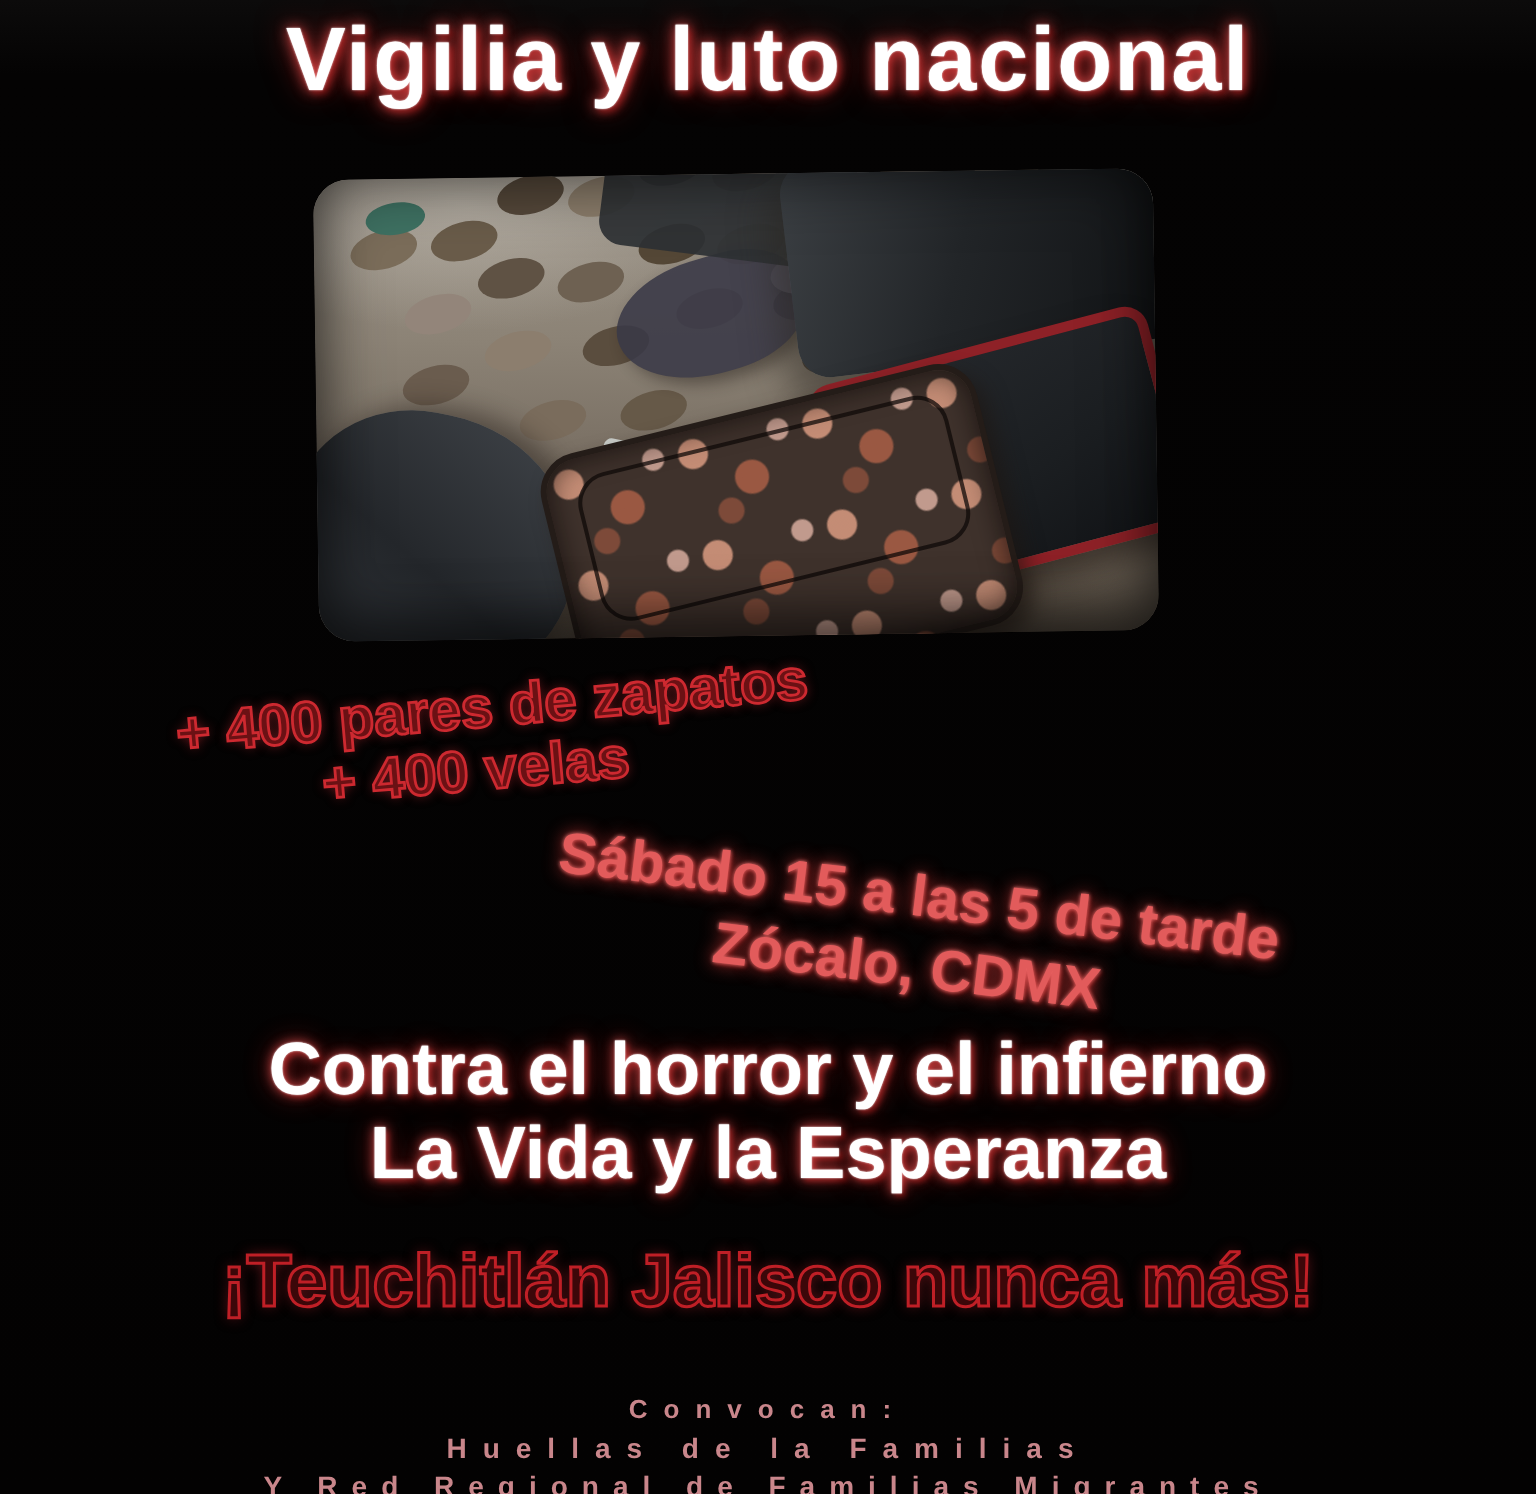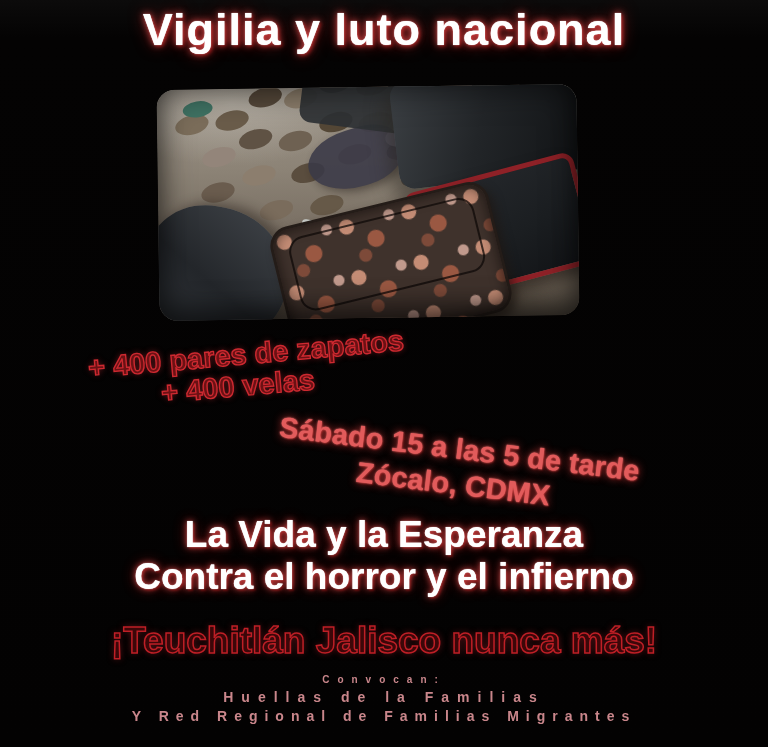--- a/index.html
+++ b/index.html
@@ -90,21 +90,21 @@
     text-shadow:0 0 1px #fff,0 0 6px rgba(255,90,90,.85),0 0 14px rgba(255,40,40,.45),2px 2px 2px rgba(60,0,0,.9);
   }
   
   .cry{
     position:absolute;top:620px;left:0;width:100%;text-align:center;
     font-size:37px;font-weight:bold;color:#3c0709;-webkit-text-stroke:1.5px #bf1f26;
     text-shadow:0 0 7px rgba(200,35,45,.5);
   }
   
   .footer{position:absolute;top:674px;left:0;width:100%;text-align:center;color:#c9868b;font-weight:bold;}
-  .footer-heading{font-size:10px;letter-spacing:8px;}
+  .footer-heading{font-size:13px;letter-spacing:8px;margin-top:23px;}
   .footer-org1{font-size:14px;letter-spacing:8px;margin-top:4px;}
   .footer-org2{font-size:14px;letter-spacing:7px;margin-top:3px;}
 </style>
 </head>
 <body>
 
 <div class="poster">
 
   <div class="title">Vigilia y luto nacional</div>
 
@@ -124,22 +124,22 @@
     </div>
   </div>
 
   <div class="count-shoes red-outline">+ 400 pares de zapatos</div>
   <div class="count-candles red-outline">+ 400 velas</div>
 
   <div class="event-datetime red-glow">Sábado 15 a las 5 de tarde</div>
   <div class="event-location red-glow">Zócalo, CDMX</div>
 
   <div class="slogan">
+    <div>Contra el horror y el infierno</div>
     <div>La Vida y la Esperanza</div>
-    <div>Contra el horror y el infierno</div>
   </div>
 
   <div class="cry">¡Teuchitlán Jalisco nunca más!</div>
 
   <div class="footer">
     <div class="footer-heading">Convocan:</div>
     <div class="footer-org1">Huellas de la Familias</div>
     <div class="footer-org2">Y Red Regional de Familias Migrantes</div>
   </div>
 

